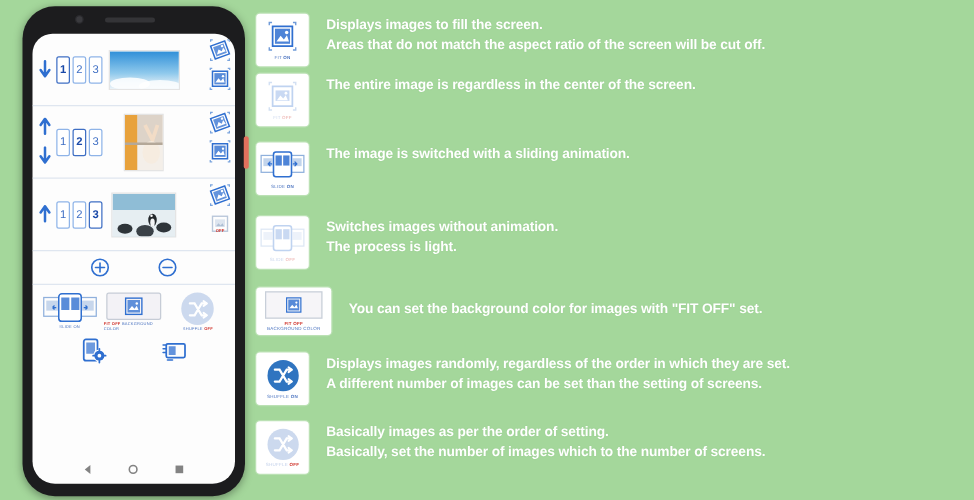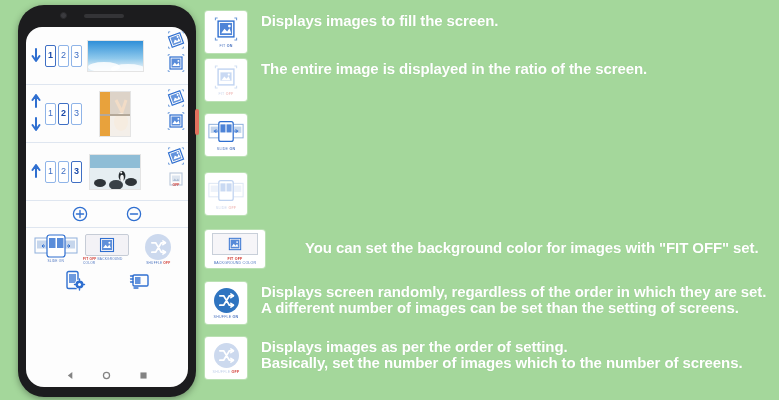--- a/index.html
+++ b/index.html
@@ -126,21 +126,21 @@
   .legend-row { display: flex; align-items: flex-start; margin-bottom: 6px; }
   .legend-icon {
     flex: 0 0 auto; background: #fff; border-radius: 3px;
     display: flex; flex-direction: column; align-items: center; justify-content: center;
     box-shadow: 0 0 0 1px rgba(255,255,255,.25);
   }
   .li-sq { width: 42px; height: 42px; }
   .li-wide { width: 60px; height: 38px; }
   .legend-text {
     margin-left: 14px; color: #ffffff;
-    font-size: 15px; line-height: 15.5px;
+    font-size: 11px; line-height: 15.5px;
     font-weight: bold; letter-spacing: -0.1px;
     padding-top: 2px;
     text-shadow: 0 0 1px rgba(120,170,110,0.25);
   }
   .legend-text .l2 { display: block; }
   .ic-cap { font-size: 3.6px; color: #4c74c0; margin-top: 2px; letter-spacing: .2px; white-space: nowrap; }
   .ic-cap .on { color: #4c74c0; font-weight: bold; }
   .ic-cap .off { color: #d0342c; font-weight: bold; }
   .faded { opacity: 0.30; }
 
@@ -395,39 +395,40 @@
         <circle cx="17.6" cy="10.8" r="1.5" fill="#fff"></circle>
         <path d="M2.6 4.6 L2.6 2.2 L5 2.2 M25.4 4.6 L25.4 2.2 L23 2.2 M2.6 23.4 L2.6 25.8 L5 25.8 M25.4 23.4 L25.4 25.8 L23 25.8" stroke="#6f9ad8" stroke-width="1.2" fill="none"></path>
       </svg>
       <div class="ic-cap">
         <span>FIT</span>
         <span class="on">ON</span>
       </div>
     </div>
     <div class="legend-text">
       <span class="l2">Displays images to fill the screen.</span>
+      <span class="l2">Areas that do not match the aspect ratio of the screen will be cut off.</span>
     </div>
   </div>
 
   <div class="legend-row">
     <div class="legend-icon li-sq">
       <svg class="faded" width="26" height="26" viewBox="0 0 28 28">
         <rect x="5.5" y="5.5" width="17" height="17" fill="none" stroke="#2f6fd0" stroke-width="1.5"></rect>
         <rect x="8" y="9" width="12" height="9" fill="#2f6fd0" opacity=".85"></rect>
         <path d="M9.2 17.4 L12.2 13.4 L14.6 16 L16.8 13.2 L18.6 17.4 Z" fill="#fff"></path>
         <circle cx="17" cy="11.4" r="1.2" fill="#fff"></circle>
         <path d="M2.6 4.6 L2.6 2.2 L5 2.2 M25.4 4.6 L25.4 2.2 L23 2.2 M2.6 23.4 L2.6 25.8 L5 25.8 M25.4 23.4 L25.4 25.8 L23 25.8" stroke="#6f9ad8" stroke-width="1.2" fill="none"></path>
       </svg>
       <div class="ic-cap faded">
         <span>FIT</span>
         <span class="off">OFF</span>
       </div>
     </div>
     <div class="legend-text">
-      <span class="l2">The entire image is displayed in the ratio of the screen.</span>
+      <span class="l2">The entire image is regardless in the center of the screen.</span>
     </div>
   </div>
 
   <div class="spacer-a"></div>
 
   <div class="legend-row">
     <div class="legend-icon li-sq">
       <svg width="36" height="26" viewBox="0 0 40 26">
         <rect x="1" y="4.5" width="12" height="15" fill="none" stroke="#8fb0dc" stroke-width="1.1"></rect>
         <rect x="3" y="7" width="8" height="7" fill="#8fb0dc" opacity=".55"></rect>
@@ -437,45 +438,52 @@
         <rect x="13.8" y="4.5" width="5.6" height="9" fill="#2f6fd0" opacity=".85"></rect>
         <rect x="20.6" y="4.5" width="5.6" height="9" fill="#2f6fd0" opacity=".85"></rect>
         <path d="M10.4 12 L7.2 12 M7.2 12 L8.9 10.3 M7.2 12 L8.9 13.7" stroke="#2f6fd0" stroke-width="1.1" fill="none" stroke-linecap="round"></path>
         <path d="M29.6 12 L32.8 12 M32.8 12 L31.1 10.3 M32.8 12 L31.1 13.7" stroke="#2f6fd0" stroke-width="1.1" fill="none" stroke-linecap="round"></path>
       </svg>
       <div class="ic-cap">
         <span>SLIDE</span>
         <span class="on">ON</span>
       </div>
     </div>
+    <div class="legend-text">
+      <span class="l2">The image is switched with a sliding animation.</span>
+    </div>
   </div>
 
   <div class="spacer-b"></div>
 
   <div class="legend-row">
     <div class="legend-icon li-sq">
       <svg class="faded" width="36" height="26" viewBox="0 0 40 26">
         <rect x="1" y="4.5" width="12" height="15" fill="none" stroke="#8fb0dc" stroke-width="1.1"></rect>
         <rect x="3" y="7" width="8" height="7" fill="#8fb0dc" opacity=".55"></rect>
         <rect x="27" y="4.5" width="12" height="15" fill="none" stroke="#8fb0dc" stroke-width="1.1"></rect>
         <rect x="29" y="7" width="8" height="7" fill="#8fb0dc" opacity=".55"></rect>
         <rect x="12" y="1.5" width="16" height="22" rx="2.2" fill="#fff" stroke="#2f6fd0" stroke-width="1.4"></rect>
         <rect x="13.8" y="4.5" width="5.6" height="9" fill="#2f6fd0" opacity=".85"></rect>
         <rect x="20.6" y="4.5" width="5.6" height="9" fill="#2f6fd0" opacity=".85"></rect>
       </svg>
       <div class="ic-cap faded">
         <span>SLIDE</span>
         <span class="off">OFF</span>
       </div>
     </div>
+    <div class="legend-text">
+      <span class="l2">Switches images without animation.</span>
+      <span class="l2">The process is light.</span>
+    </div>
   </div>
 
   <div class="spacer-c"></div>
 
-  <div class="legend-row" style="margin-bottom:14px;gap:26px;">
+  <div class="legend-row" style="margin-bottom:14px;">
     <div class="legend-icon li-wide">
       <div style="width:46px;height:22px;border:1px solid #c8cfd9;background:#f6f5f8;display:flex;align-items:center;justify-content:center;">
         <svg width="14" height="14" viewBox="0 0 16 16">
           <rect x="1.5" y="1.5" width="13" height="13" fill="none" stroke="#2f6fd0" stroke-width="1.1"></rect>
           <rect x="3" y="3" width="10" height="10" fill="#2f6fd0" opacity=".8"></rect>
           <path d="M4 11 L6.6 7.8 L8.6 10 L10.4 7.6 L11.8 11 Z" fill="#fff"></path>
           <circle cx="10.4" cy="5.8" r="1" fill="#fff"></circle>
         </svg>
       </div>
       <div class="ic-cap" style="text-align:center;line-height:4.4px;">
@@ -495,39 +503,39 @@
           <path d="M2 4 L6 4 L12 14 L16 14 M2 14 L6 14 L12 4 L16 4" stroke="#fff" stroke-width="1.9" fill="none" stroke-linecap="round"></path>
           <path d="M13.6 2 L16.4 4 L13.6 6 M13.6 12 L16.4 14 L13.6 16" stroke="#fff" stroke-width="1.7" fill="none" stroke-linecap="round" stroke-linejoin="round"></path>
         </svg>
       </div>
       <div class="ic-cap">
         <span>SHUFFLE</span>
         <span class="on">ON</span>
       </div>
     </div>
     <div class="legend-text">
-      <span class="l2">Displays screen randomly, regardless of the order in which they are set.</span>
+      <span class="l2">Displays images randomly, regardless of the order in which they are set.</span>
       <span class="l2">A different number of images can be set than the setting of screens.</span>
     </div>
   </div>
 
   <div class="spacer-a"></div>
 
   <div class="legend-row">
     <div class="legend-icon li-sq">
       <div style="width:25px;height:25px;border-radius:50%;background:#ccd9ee;display:flex;align-items:center;justify-content:center;">
         <svg width="17" height="17" viewBox="0 0 18 18">
           <path d="M2 4 L6 4 L12 14 L16 14 M2 14 L6 14 L12 4 L16 4" stroke="#fff" stroke-width="1.9" fill="none" stroke-linecap="round"></path>
           <path d="M13.6 2 L16.4 4 L13.6 6 M13.6 12 L16.4 14 L13.6 16" stroke="#fff" stroke-width="1.7" fill="none" stroke-linecap="round" stroke-linejoin="round"></path>
         </svg>
       </div>
       <div class="ic-cap">
         <span style="opacity:.35">SHUFFLE</span>
         <span class="off">OFF</span>
       </div>
     </div>
     <div class="legend-text">
-      <span class="l2">Displays images as per the order of setting.</span>
+      <span class="l2">Basically images as per the order of setting.</span>
       <span class="l2">Basically, set the number of images which to the number of screens.</span>
     </div>
   </div>
 
 </div>
 
 </body></html>

